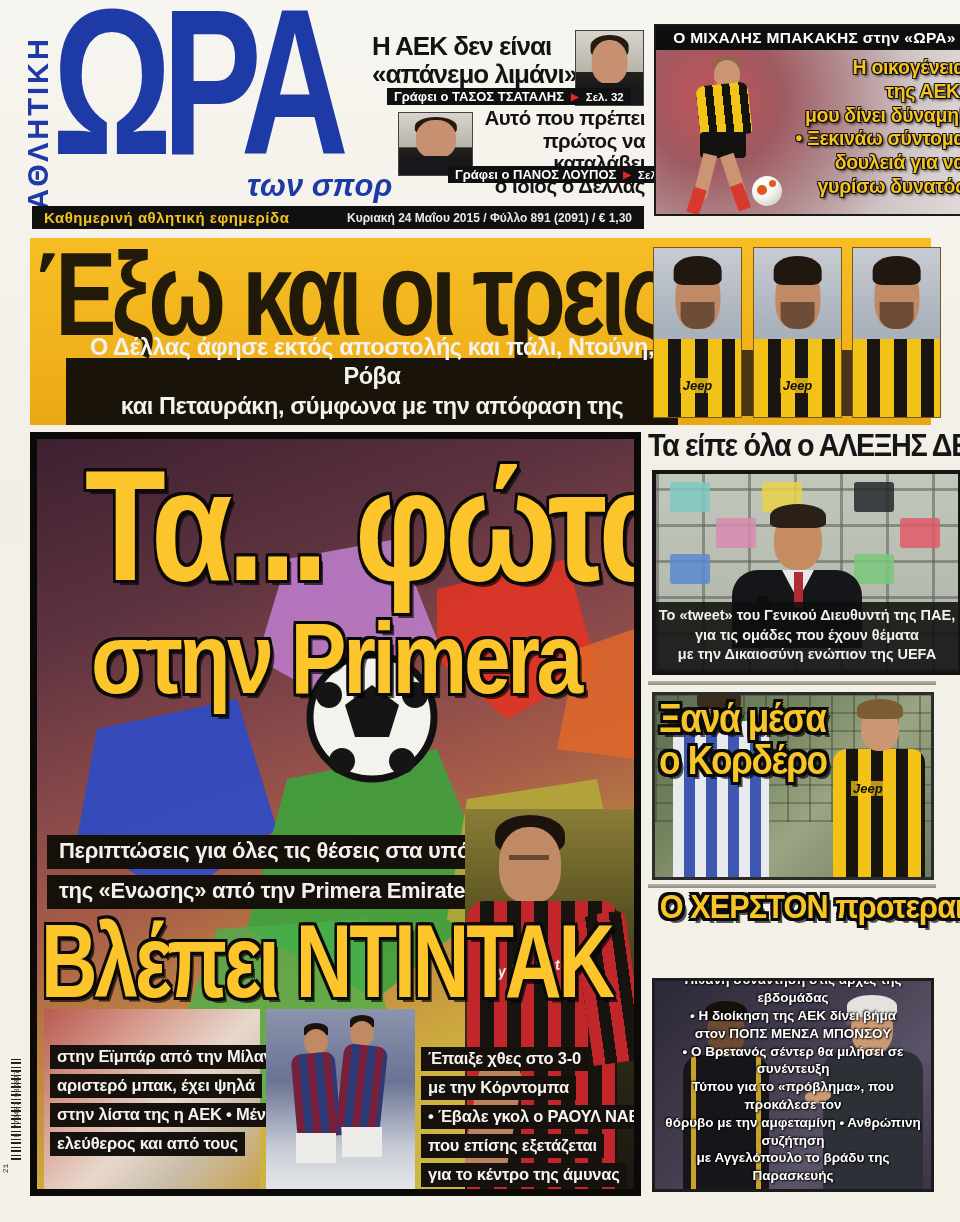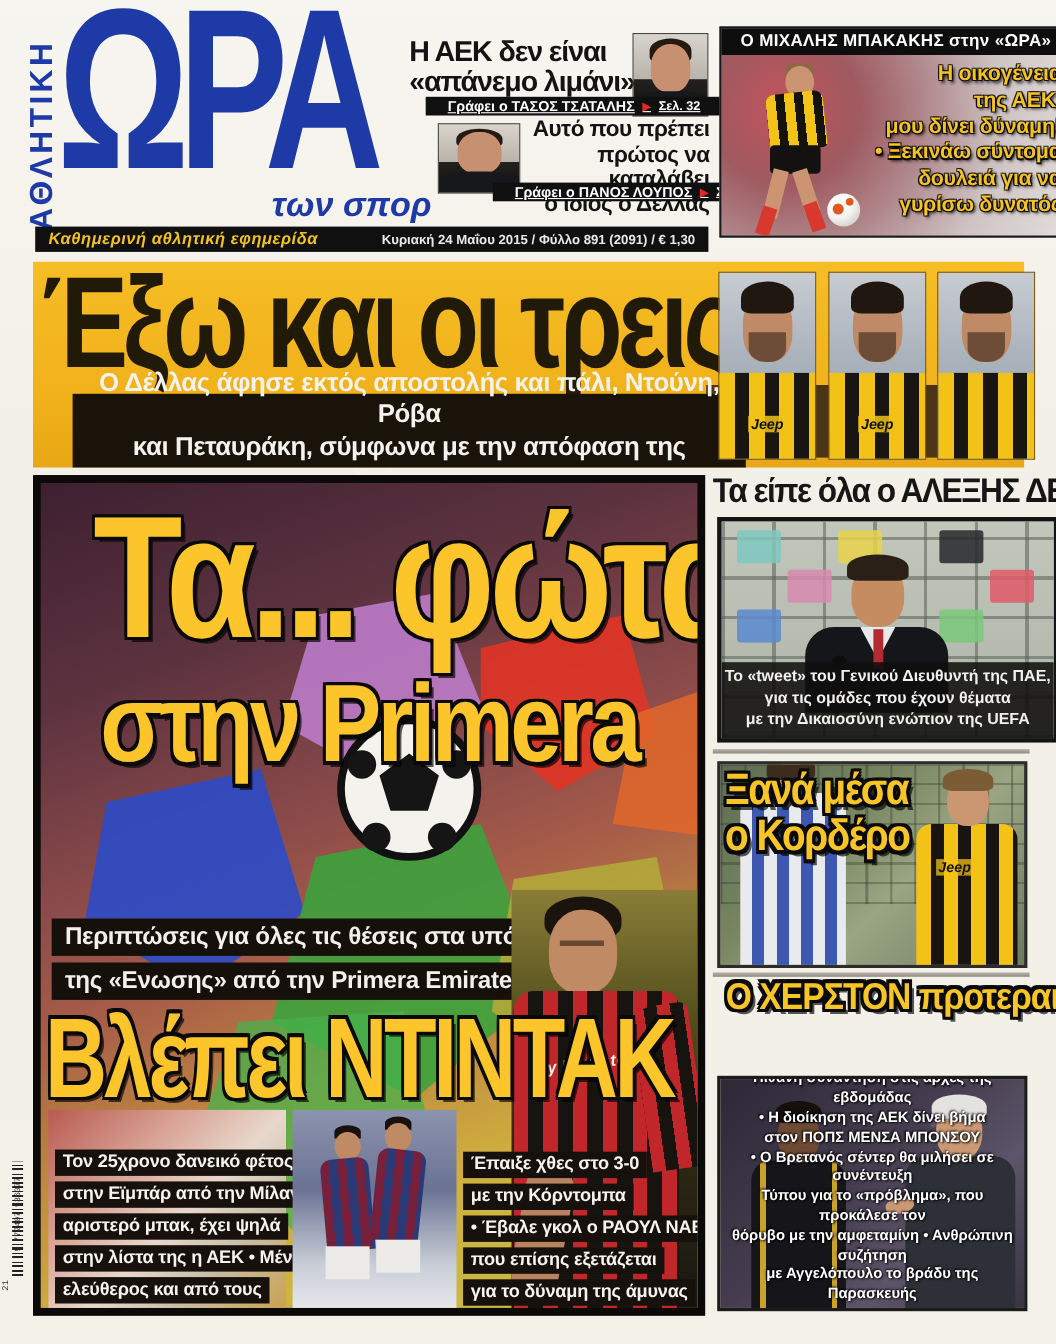--- a/index.html
+++ b/index.html
@@ -17,25 +17,25 @@
   .o2 { text-shadow:-3px -3px 0 #0a0a0a,3px -3px 0 #0a0a0a,-3px 3px 0 #0a0a0a,3px 3px 0 #0a0a0a,-3px 0 0 #0a0a0a,3px 0 0 #0a0a0a,0 -3px 0 #0a0a0a,0 3px 0 #0a0a0a,5px 5px 0 rgba(0,0,0,.65); }
   .oSoft { text-shadow:-1px -1px 0 rgba(0,0,0,.8),1px -1px 0 rgba(0,0,0,.8),-1px 1px 0 rgba(0,0,0,.8),1px 1px 0 rgba(0,0,0,.8),2px 2px 3px rgba(0,0,0,.9); }
 
   
   .vert-title { left:22px; top:30px; height:180px; color:#1d3aa6; font-weight:900; font-size:29px;
     writing-mode:vertical-rl; transform:rotate(180deg); letter-spacing:3px; }
   .logo { left:52px; top:-32px; color:#1d3aa6; font-weight:900; font-size:208px; letter-spacing:-14px;
     transform:scaleX(.72); transform-origin:left top; line-height:1.1; }
   .logo-sub { left:247px; top:168px; color:#1d3aa6; font-weight:900; font-style:italic; font-size:31px; }
   .info-bar { left:32px; top:206px; width:612px; height:23px; background:#101010; display:flex; align-items:center; justify-content:space-between; padding:0 12px; }
-  .info-bar .tag { color:#f2c21e; font-weight:bold; font-style:italic; font-size:15px; letter-spacing:.5px; }
+  .info-bar .tag { color:#f2c21e; font-weight:bold; font-size:15px; letter-spacing:.5px; }
   .info-bar .issue { color:#e9e9e9; font-weight:bold; font-size:12px; }
 
   .midstory-h1 { left:372px; top:32px; width:210px; color:#131313; font-weight:900; font-size:26px; line-height:1.08; letter-spacing:-1px; }
-  .byline { background:#101010; color:#fff; font-weight:bold; font-size:13px; height:17px; display:flex; align-items:center; padding:0 20px; gap:7px; width:max-content;text-decoration:underline; }
+  .byline { background:#101010; color:#fff; font-weight:bold; font-size:13px; height:17px; display:flex; align-items:center; padding:0 7px; gap:7px; width:max-content; }
   .byline .pg-arrow { color:#e02a20; font-size:10px; }
   .byline .pg { font-size:11.5px; }
   .portrait { background:linear-gradient(180deg,#d8d4cc 0%,#b9b4aa 55%,#23211e 56%,#121110 100%); border:1px solid #444; overflow:hidden; }
   .portrait .head { position:absolute; left:50%; top:12%; transform:translateX(-50%); width:55%; height:60%; background:#c79070; border-radius:46% 46% 42% 42%; }
   .portrait .hair { position:absolute; left:50%; top:6%; transform:translateX(-50%); width:58%; height:30%; background:#241a12; border-radius:50% 50% 30% 30%; }
   .portrait .shirt { position:absolute; left:0; bottom:0; width:100%; height:30%; background:#17181c; border-radius:40% 40% 0 0; }
   .midstory-h2 { left:480px; top:107px; width:165px; color:#131313; font-weight:900; font-size:20.5px; line-height:1.1; text-align:right; letter-spacing:-.5px; }
 
   
   .promo { left:654px; top:24px; width:321px; height:192px; border:2px solid #1a1a1a; background:#888; }
@@ -305,21 +305,20 @@
           <div class="brow"></div>
         <div class="jersey"></div>
           <div class="sleeve"></div>
         <div class="spons">Fly Emirates</div>
         <div class="arm"></div>
       </div>
 
       <div class="abs feat-ntintak o2">Βλέπει ΝΤΙΝΤΑΚ</div>
 
       <div class="abs left-noteblock">
-        <div class="note-strip">Τον 25χρονο δανεικό φέτος</div>
         <div class="note-strip">στην Εϊμπάρ από την Μίλαν</div>
         <div class="note-strip">αριστερό μπακ, έχει ψηλά</div>
         <div class="note-strip">στην λίστα της η ΑΕΚ • Μένει</div>
         <div class="note-strip">ελεύθερος και από τους</div>
 
       </div>
 
       <div class="abs eibar">
         <div class="hr1"></div>
           <div class="hr2"></div>
@@ -329,21 +328,21 @@
           <div class="p p2"></div>
         <div class="sh1"></div>
           <div class="sh2"></div>
       </div>
 
       <div class="abs right-noteblock">
         <div class="note-strip">Έπαιξε χθες στο 3-0</div>
         <div class="note-strip">με την Κόρντομπα</div>
         <div class="note-strip">• Έβαλε γκολ ο ΡΑΟΥΛ ΝΑΒΑΣ</div>
         <div class="note-strip">που επίσης εξετάζεται</div>
-        <div class="note-strip">για το δύναμη της άμυνας</div>
+        <div class="note-strip">για το κέντρο της άμυνας</div>
       </div>
     </div>
   </div>
 
   <div class="abs rc-h1">Τα είπε όλα ο ΑΛΕΞΗΣ ΔΕΔΕΣ</div>
 
   <div class="abs dedes">
     <div class="wall"></div>
     <div class="tile" style="left:14px; top:8px; background:#7ec8c0;"></div>
     <div class="tile" style="left:106px; top:8px; background:#e8d24a;"></div>

